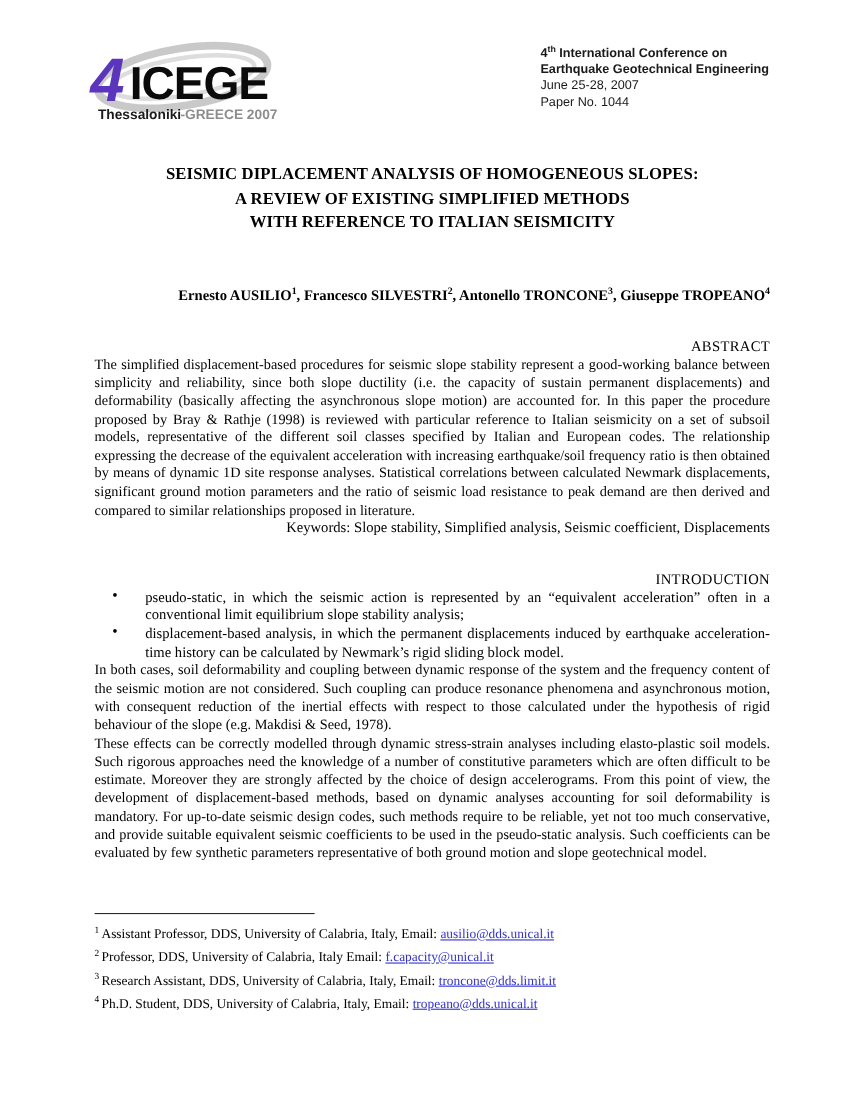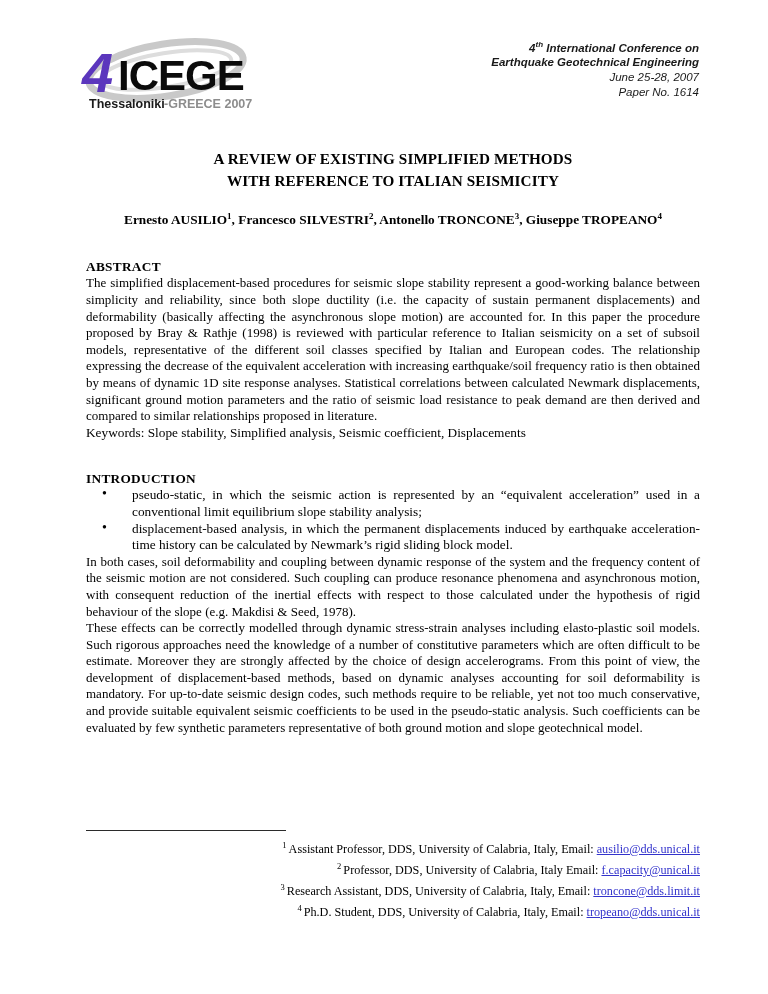--- a/index.html
+++ b/index.html
@@ -34,58 +34,56 @@
   .logo-wrap {
     position: relative;
     width: 200px;
     height: 82px;
     margin-left: -20px;
     margin-top: 4px;
   }
   .logo-svg { display: block; }
 
   .conf-block {
-    text-align: right;
     font-family: "Liberation Sans", "DejaVu Sans", sans-serif;
     font-size: 11.5px;
     line-height: 14.6px;
     color: #1a1a1a;
     padding-top: 8px;
     padding-right: 1px;
-    font-style: italic;
   }
   .conf-line-1, .conf-line-2 { font-weight: bold; }
   .conf-line-1 sup { font-size: 8px; vertical-align: super; font-weight: bold;}
   .conf-line-3, .conf-line-4 { font-weight: normal; }
 
   
   .doc-title {
     margin-top: 32px;
     text-align: center;
     font-weight: bold;
     font-size: 15.2px;
     line-height: 21.5px;
     letter-spacing: 0.1px;
   }
   .doc-title div { white-space: nowrap; }
 
   
   .authors {
-    margin-top: 16px;
+    margin-top: 42px;
     font-weight: bold;
     font-size: 13.3px;
     line-height: 18px;
-    text-align: center;
+    text-align: right;
   }
   .authors sup { font-size: 9px; vertical-align: super; }
 
   
   .section-head {
-    text-align: left;
-    font-weight: bold;
+    text-align: right;
+    font-weight: normal;
     font-size: 13.3px;
     letter-spacing: 0.3px;
   }
   .abstract-head { margin-top: 30px; }
   .intro-head { margin-top: 30px; }
 
   
   p.body {
     font-size: 13px;
     line-height: 16.6px;
@@ -95,21 +93,21 @@
   }
   .mt-abs   { margin-top: 19px; }
   .mt-para  { margin-top: 16px; }
   .mt-kw    { margin-top: 17px; }
   .mt-intro { margin-top: 18px; }
 
   p.keywords {
     font-size: 13.3px;
     line-height: 16.6px;
     margin: 0;
-    text-align: left;
+    text-align: right;
   }
 
   
   ul.bullets {
     margin: 0;
     padding: 0;
     list-style: none;
   }
   ul.bullets li {
     position: relative;
@@ -126,21 +124,20 @@
     top: -1px;
     font-size: 14px;
   }
 
   
   .footnotes {
     position: absolute;
     left: 86px;
     right: 68px;
     top: 830px;
-    text-align: right;
   }
   .fn-rule {
     width: 200px;
     height: 0;
     border-top: 1.1px solid #2b2b2b;
     margin-bottom: 6px;
   }
   .footnote {
     font-size: 12.2px;
     line-height: 16.8px;
@@ -177,39 +174,40 @@
 
         <text x="23" y="74" font-family="'Liberation Sans', sans-serif" font-size="12.5" font-weight="bold" fill="#1a1a1a">Thessaloniki</text>
         <text x="98" y="74" font-family="'Liberation Sans', sans-serif" font-size="12.5" font-weight="bold" fill="#8d8d8d">-GREECE 2007</text>
       </svg>
     </div>
 
     <div class="conf-block">
       <div class="conf-line-1"><span>4</span><sup>th</sup><span> International Conference on</span></div>
       <div class="conf-line-2">Earthquake Geotechnical Engineering</div>
       <div class="conf-line-3">June 25-28, 2007</div>
-      <div class="conf-line-4">Paper No. 1614</div>
+      <div class="conf-line-4">Paper No. 1044</div>
     </div>
   </div>
 
   <div class="doc-title">
+    <div>SEISMIC DIPLACEMENT ANALYSIS OF HOMOGENEOUS SLOPES:</div>
     <div>A REVIEW OF EXISTING SIMPLIFIED METHODS</div>
     <div>WITH REFERENCE TO ITALIAN SEISMICITY</div>
   </div>
 
   <div class="authors"><span>Ernesto AUSILIO</span><sup>1</sup><span>, </span><span>Francesco SILVESTRI</span><sup>2</sup><span>, </span><span>Antonello TRONCONE</span><sup>3</sup><span>, </span><span>Giuseppe TROPEANO</span><sup>4</sup></div>
 
   <div class="section-head abstract-head">ABSTRACT</div>
   <p class="body mt-abs">The simplified displacement-based procedures for seismic slope stability represent a good-working balance between simplicity and reliability, since both slope ductility (i.e. the capacity of sustain permanent displacements) and deformability (basically affecting the asynchronous slope motion) are accounted for. In this paper the procedure proposed by Bray &amp; Rathje (1998) is reviewed with particular reference to Italian seismicity on a set of subsoil models, representative of the different soil classes specified by Italian and European codes. The relationship expressing the decrease of the equivalent acceleration with increasing earthquake/soil frequency ratio is then obtained by means of dynamic 1D site response analyses. Statistical correlations between calculated Newmark displacements, significant ground motion parameters and the ratio of seismic load resistance to peak demand are then derived and compared to similar relationships proposed in literature.</p>
   <p class="keywords mt-kw">Keywords: Slope stability, Simplified analysis, Seismic coefficient, Displacements</p>
 
   <div class="section-head intro-head">INTRODUCTION</div>
 
   <ul class="bullets">
-    <li>pseudo-static, in which the seismic action is represented by an “equivalent acceleration” used in a conventional limit equilibrium slope stability analysis;</li>
+    <li>pseudo-static, in which the seismic action is represented by an “equivalent acceleration” often in a conventional limit equilibrium slope stability analysis;</li>
     <li>displacement-based analysis, in which the permanent displacements induced by earthquake acceleration-time history can be calculated by Newmark’s rigid sliding block model.</li>
   </ul>
 
   <p class="body mt-para">In both cases, soil deformability and coupling between dynamic response of the system and the frequency content of the seismic motion are not considered. Such coupling can produce resonance phenomena and asynchronous motion, with consequent reduction of the inertial effects with respect to those calculated under the hypothesis of rigid behaviour of the slope (e.g. Makdisi &amp; Seed, 1978).</p>
   <p class="body mt-para">These effects can be correctly modelled through dynamic stress-strain analyses including elasto-plastic soil models. Such rigorous approaches need the knowledge of a number of constitutive parameters which are often difficult to be estimate. Moreover they are strongly affected by the choice of design accelerograms. From this point of view, the development of displacement-based methods, based on dynamic analyses accounting for soil deformability is mandatory. For up-to-date seismic design codes, such methods require to be reliable, yet not too much conservative, and provide suitable equivalent seismic coefficients to be used in the pseudo-static analysis. Such coefficients can be evaluated by few synthetic parameters representative of both ground motion and slope geotechnical model.</p>
 
   <div class="footnotes">
     <div class="fn-rule"></div>
 
     <div class="footnote"><sup>1</sup><span>Assistant Professor, DDS, University of Calabria, Italy, Email: </span><a class="fn-email" href="#">ausilio@dds.unical.it</a></div>

